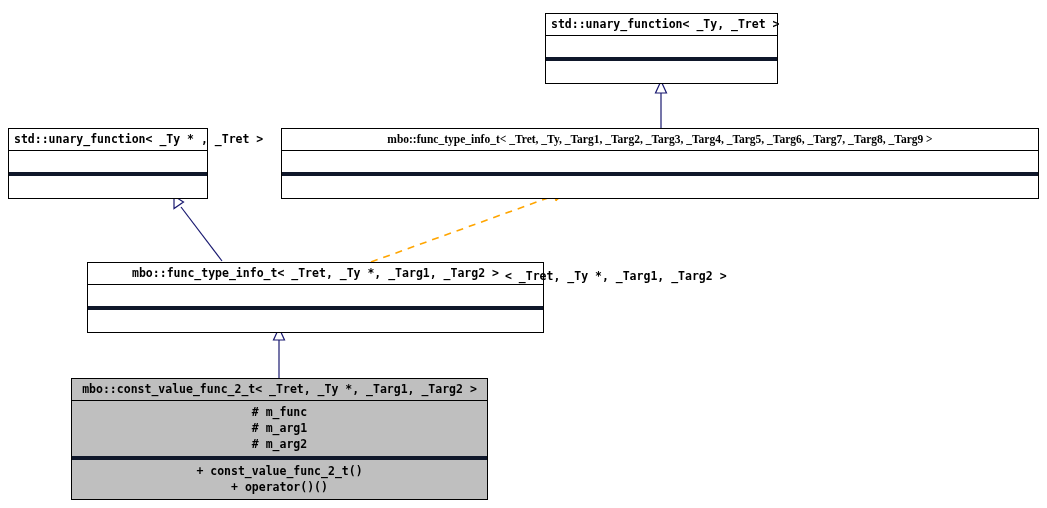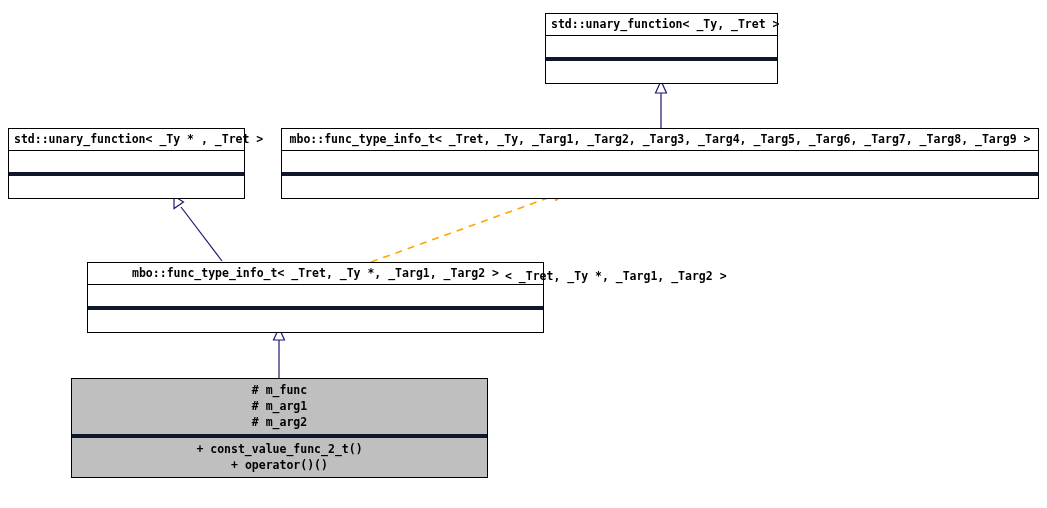--- a/index.html
+++ b/index.html
@@ -108,39 +108,40 @@
       <polygon points="279,328 273.5,340 284.5,340" fill="#ffffff" stroke="#191970" stroke-width="1.2"></polygon>
     </g>
   </svg>
 
   <div class="uml-node" style="left:545px; top:13px; width:233px;">
     <div class="node-title">std::unary_function&lt; _Ty, _Tret &gt;</div>
     <div class="node-compartment empty-attrs"></div>
     <div class="node-compartment empty-ops"></div>
   </div>
 
-  <div class="uml-node" style="left:8px; top:128px; width:237px;">
+  <div class="uml-node" style="left:8px; top:128px; width:200px;">
     <div class="node-title">std::unary_function&lt; _Ty * , _Tret &gt;</div>
     <div class="node-compartment empty-attrs"></div>
     <div class="node-compartment empty-ops"></div>
   </div>
 
-  <div class="uml-node" style="left:281px; top:128px; width:758px;">
+  <div class="uml-node" style="left:281px; top:128px; width:758px;font-family:Liberation Serif, serif;">
     <div class="node-title">mbo::func_type_info_t&lt; _Tret, _Ty, _Targ1, _Targ2, _Targ3, _Targ4, _Targ5, _Targ6, _Targ7, _Targ8, _Targ9 &gt;</div>
     <div class="node-compartment empty-attrs"></div>
     <div class="node-compartment empty-ops"></div>
   </div>
 
   <div class="uml-node" style="left:87px; top:262px; width:457px;">
     <div class="node-title">mbo::func_type_info_t&lt; _Tret, _Ty *, _Targ1, _Targ2 &gt;</div>
     <div class="node-compartment empty-attrs"></div>
     <div class="node-compartment empty-ops"></div>
   </div>
 
   <div class="uml-node filled" style="left:71px; top:378px; width:417px;">
+    <div class="node-title">mbo::const_value_func_2_t&lt; _Tret, _Ty *, _Targ1, _Targ2 &gt;</div>
     <div class="node-compartment attrs-box">
       <div class="member-row"># m_func</div>
       <div class="member-row"># m_arg1</div>
       <div class="member-row"># m_arg2</div>
     </div>
     <div class="node-compartment ops-box">
       <div class="member-row">+ const_value_func_2_t()</div>
       <div class="member-row">+ operator()()</div>
     </div>
   </div>

